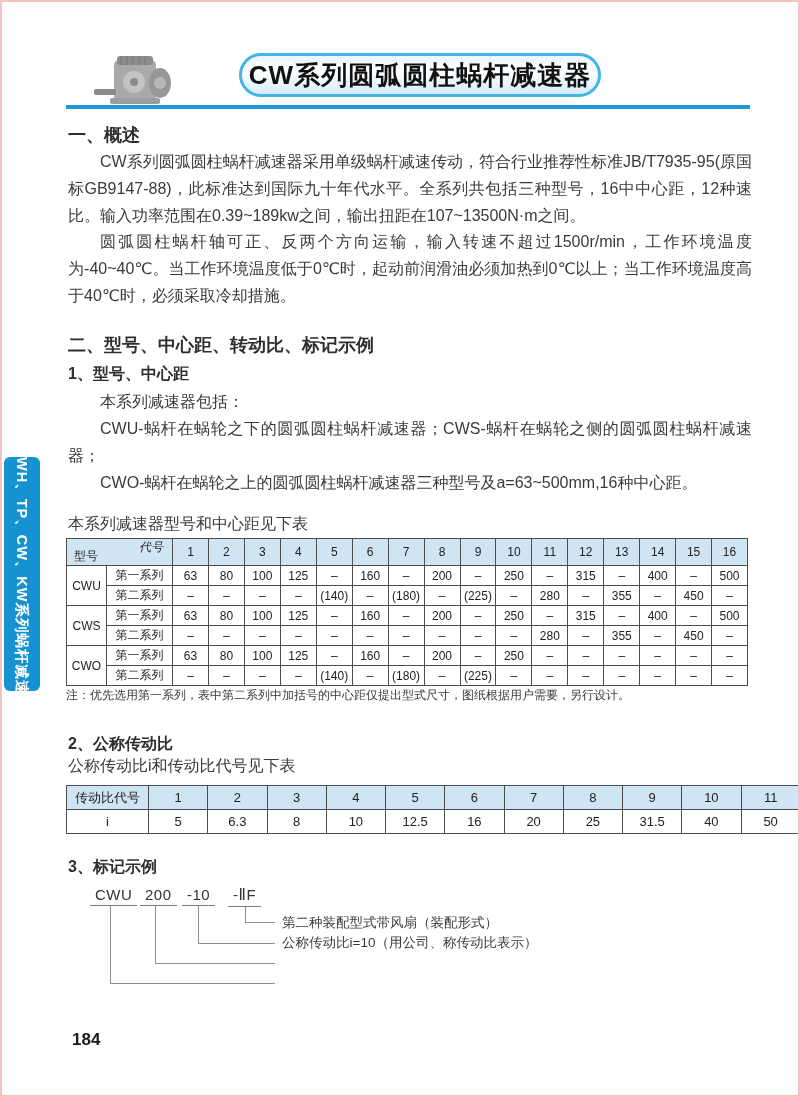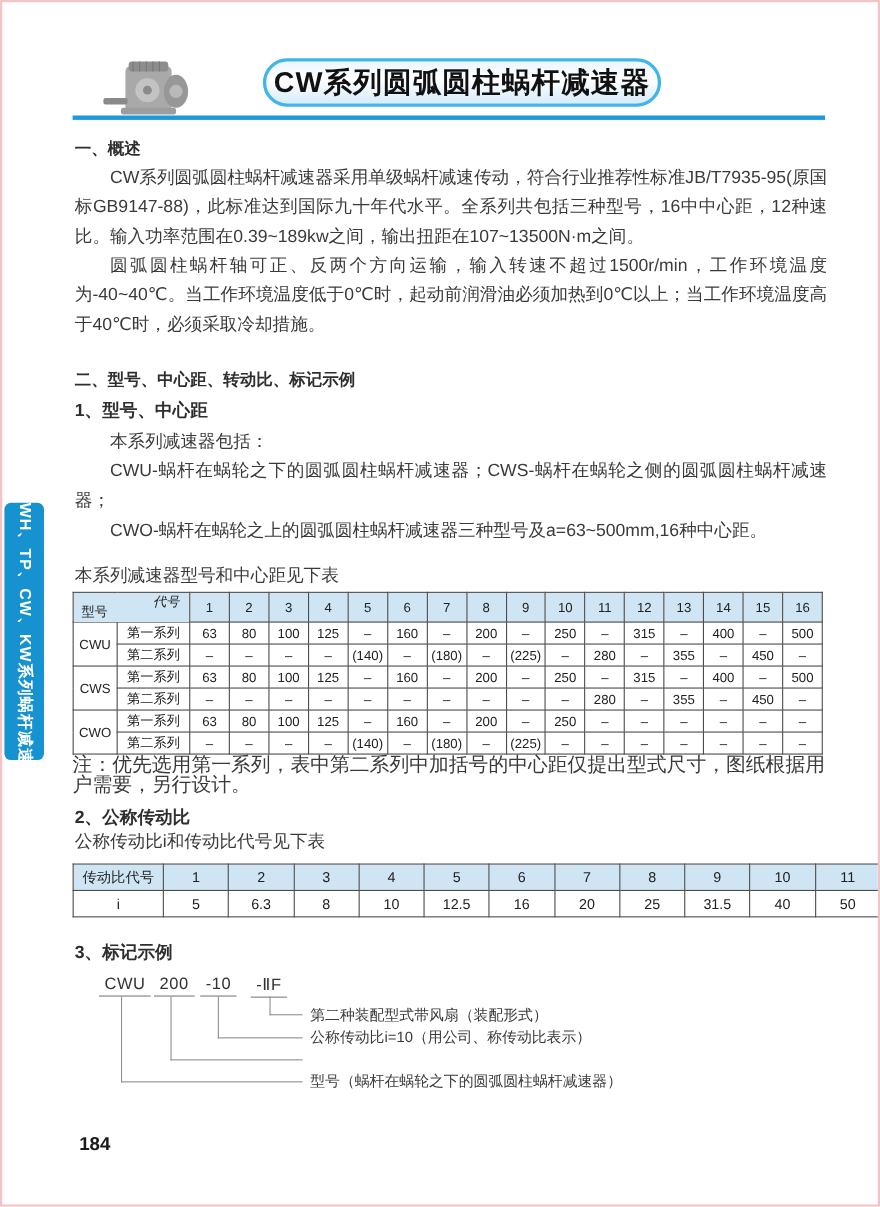--- a/index.html
+++ b/index.html
@@ -31,23 +31,23 @@
   .side-tab-label {
     position:absolute; left:50%; top:50%; width:234px; height:36px;
     transform:translate(-50%,-50%) rotate(90deg);
     color:#fff; font-weight:bold; font-size:14.5px; letter-spacing:1px;
     text-align:center; line-height:36px; white-space:nowrap;
   }
 
   
   .txt { left:66px; width:684px; font-size:16px; line-height:27px; text-align:justify; color:#3a3a3a; }
   .indent { text-indent:2em; }
-  .sec-heading  { left:66px; font-size:15px; font-weight:bold; color:#2e2e2e; line-height:27px; }
+  .sec-heading  { left:66px; font-size:18px; font-weight:bold; color:#2e2e2e; line-height:27px; }
   .sub-heading  { left:66px; font-size:16px; font-weight:bold; color:#2e2e2e; line-height:27px; }
-  .note-line { left:64px; width:690px; font-size:18px; line-height:18px; color:#3a3a3a; }
+  .note-line { left:64px; width:690px; font-size:12px; line-height:18px; color:#3a3a3a; }
 
   
   table.grid { border-collapse:collapse; table-layout:fixed; background:#fff; }
   table.grid td, table.grid th { border:1px solid #4c4c4c; text-align:center; vertical-align:middle; padding:0; font-weight:normal; }
   .model-table { left:64px; top:536px; width:682px; font-size:12px; color:#222; }
   .model-table thead th { background:#cfe5f3; height:26px; }
   .model-table tbody td { height:19px; }
   .ratio-tbl { left:64px; top:783px; width:794px; font-size:13px; color:#222; }
   .ratio-tbl thead th { background:#cfe5f3; height:23px; }
   .ratio-tbl tbody td { height:23px; }
@@ -355,17 +355,16 @@
   <span class="mark-code code-3">-10</span>
   <span class="mark-code code-4">-ⅡF</span>
 
   <div class="conn conn-1"></div>
   <div class="conn conn-2"></div>
   <div class="conn conn-3"></div>
   <div class="conn conn-4"></div>
 
   <div class="mark-label lbl-1">第二种装配型式带风扇（装配形式）</div>
   <div class="mark-label lbl-2">公称传动比i=10（用公司、称传动比表示）</div>
-  <div class="mark-label lbl-4">型号（蜗杆在蜗轮之下的圆弧圆柱蜗杆减速器）</div>
 
   <div class="abs page-number">184</div>
 
 </div>
 
 </body></html>

